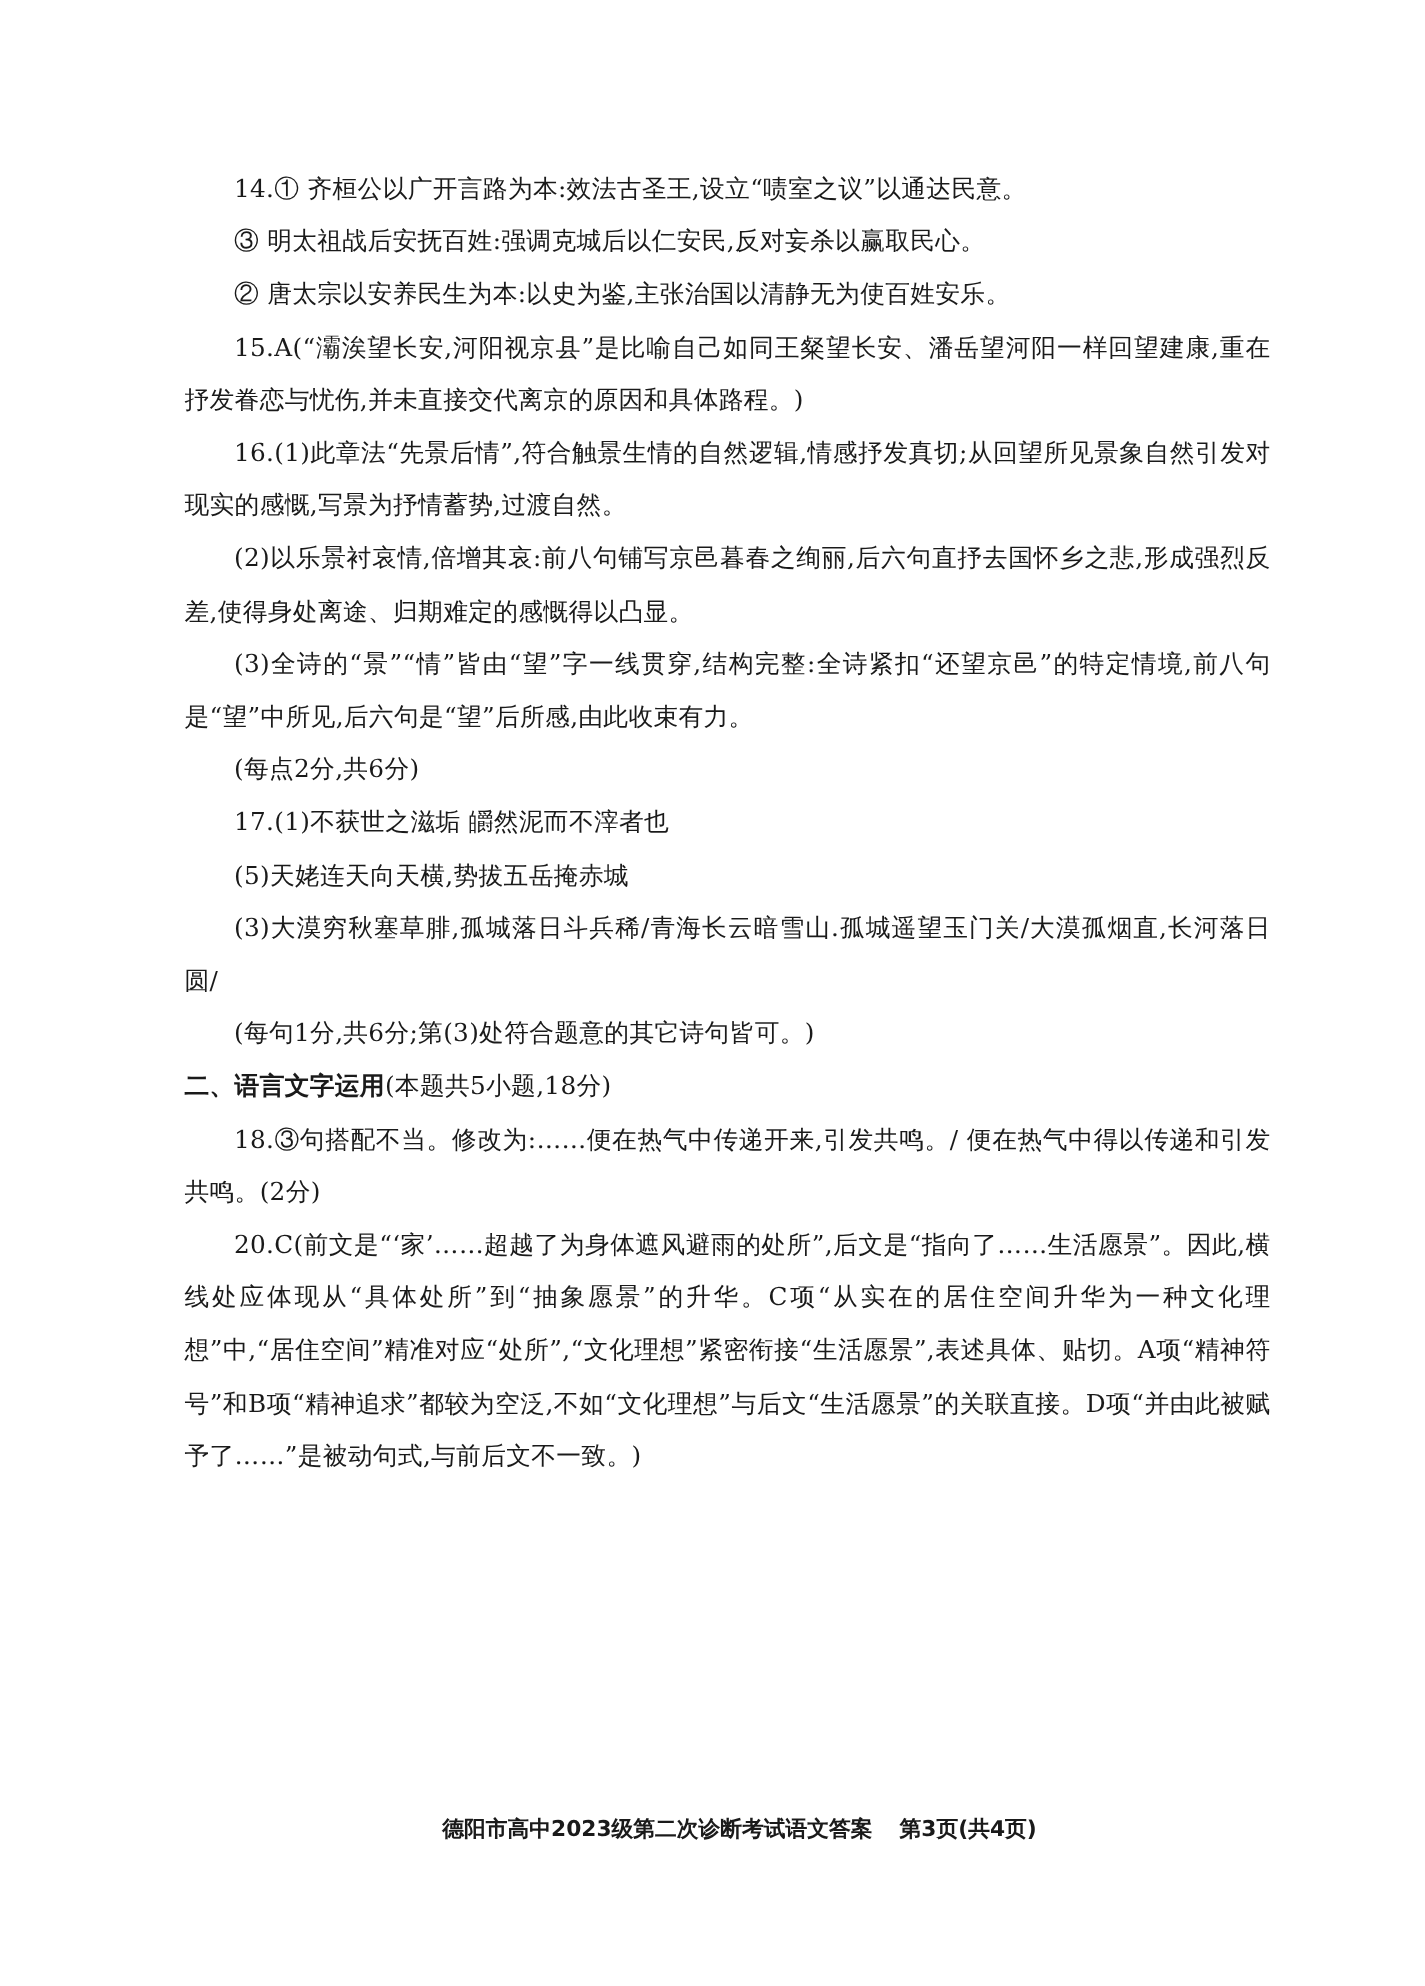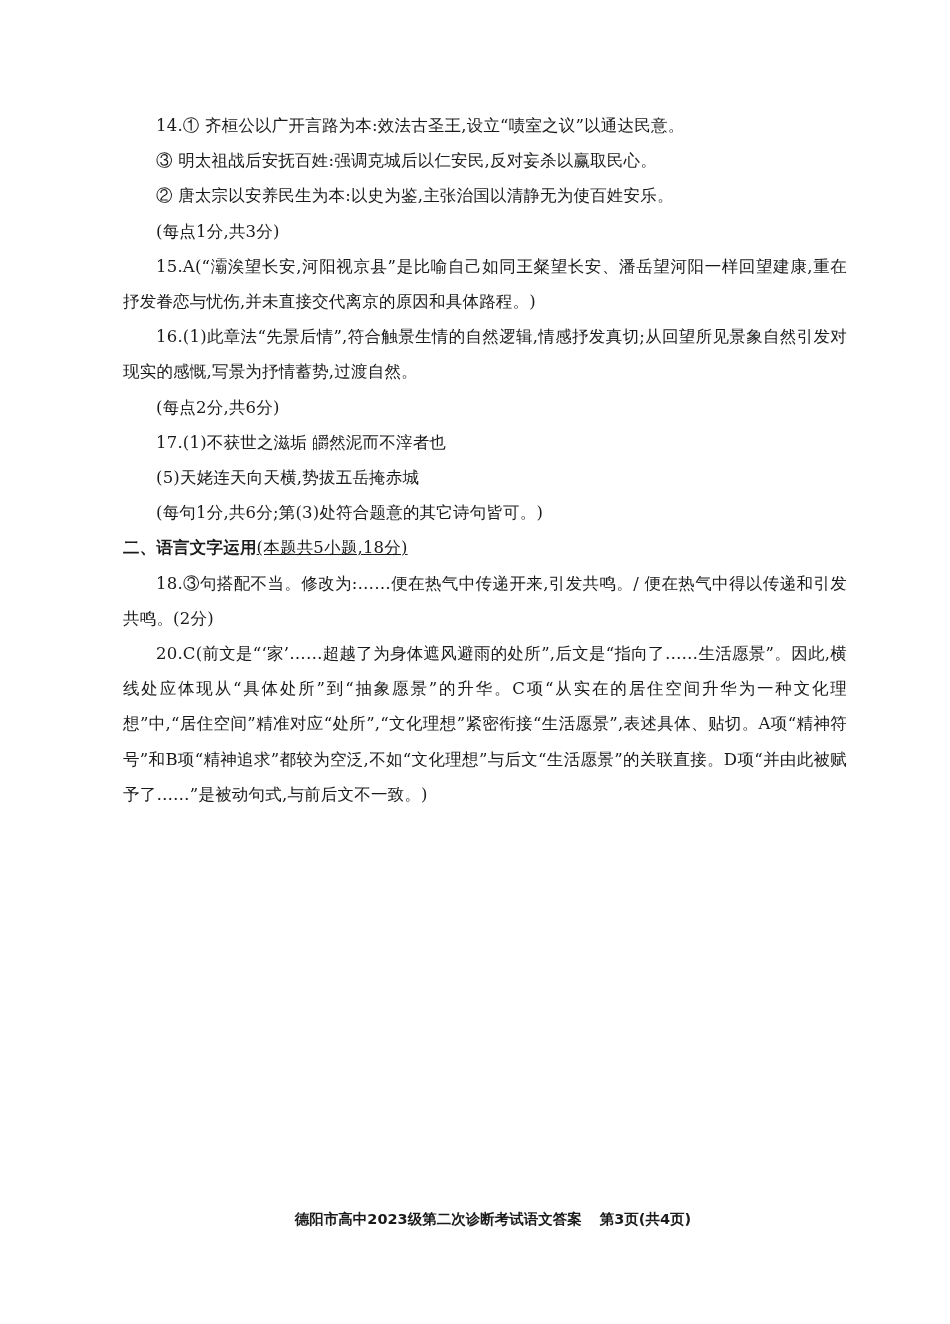--- a/index.html
+++ b/index.html
@@ -2,38 +2,40 @@
 <html><head>
   <meta charset="utf-8">
   <style>
     html, body { margin:0; padding:0; background:#ffffff; }
     body { width:950px; height:1324px; position:relative; overflow:hidden;
       font-family:"DejaVu Serif","Liberation Serif",serif; color:#1a1a1a; }
     .page { position:absolute; left:123px; top:108px; width:724px; }
     .p { font-size:16.5px; line-height:35.2px; margin:0; text-align:justify; text-align-last:left; letter-spacing:0.2px; }
     .indent { text-indent:33px; }
     .heading { font-family:"DejaVu Sans","Liberation Sans",sans-serif; font-weight:bold; }
-    .heading .sub { font-family:"DejaVu Serif","Liberation Serif",serif; font-weight:normal;text-decoration:underline; }
+    .heading .sub { font-family:"DejaVu Serif","Liberation Serif",serif; font-weight:normal; }
     .footer { position:absolute; left:18px; width:950px; top:1210px; text-align:center;
       font-size:14.5px; font-family:"DejaVu Sans","Liberation Sans",sans-serif; font-weight:bold; }
     .footer .gap { display:inline-block; width:18px; }
   </style>
 </head>
 <body>
 
 <div class="page">
   <p class="p indent">14.① 齐桓公以广开言路为本:效法古圣王,设立“啧室之议”以通达民意。</p>
   <p class="p indent">③ 明太祖战后安抚百姓:强调克城后以仁安民,反对妄杀以赢取民心。</p>
   <p class="p indent">② 唐太宗以安养民生为本:以史为鉴,主张治国以清静无为使百姓安乐。</p>
-  <p class="p indent">(每点1分,共3分)</p>
   <p class="p indent">15.A(“灞涘望长安,河阳视京县”是比喻自己如同王粲望长安、潘岳望河阳一样回望建康,重在抒发眷恋与忧伤,并未直接交代离京的原因和具体路程。)</p>
   <p class="p indent">16.(1)此章法“先景后情”,符合触景生情的自然逻辑,情感抒发真切;从回望所见景象自然引发对现实的感慨,写景为抒情蓄势,过渡自然。</p>
+  <p class="p indent">(2)以乐景衬哀情,倍增其哀:前八句铺写京邑暮春之绚丽,后六句直抒去国怀乡之悲,形成强烈反差,使得身处离途、归期难定的感慨得以凸显。</p>
+  <p class="p indent">(3)全诗的“景”“情”皆由“望”字一线贯穿,结构完整:全诗紧扣“还望京邑”的特定情境,前八句是“望”中所见,后六句是“望”后所感,由此收束有力。</p>
   <p class="p indent">(每点2分,共6分)</p>
   <p class="p indent">17.(1)不获世之滋垢 皭然泥而不滓者也</p>
   <p class="p indent">(5)天姥连天向天横,势拔五岳掩赤城</p>
+  <p class="p indent">(3)大漠穷秋塞草腓,孤城落日斗兵稀/青海长云暗雪山.孤城遥望玉门关/大漠孤烟直,长河落日圆/</p>
   <p class="p indent">(每句1分,共6分;第(3)处符合题意的其它诗句皆可。)</p>
   <p class="p heading"><span>二、语言文字运用</span><span class="sub">(本题共5小题,18分)</span></p>
   <p class="p indent">18.③句搭配不当。修改为:……便在热气中传递开来,引发共鸣。/ 便在热气中得以传递和引发共鸣。(2分)</p>
   <p class="p indent">20.C(前文是“‘家’……超越了为身体遮风避雨的处所”,后文是“指向了……生活愿景”。因此,横线处应体现从“具体处所”到“抽象愿景”的升华。C项“从实在的居住空间升华为一种文化理想”中,“居住空间”精准对应“处所”,“文化理想”紧密衔接“生活愿景”,表述具体、贴切。A项“精神符号”和B项“精神追求”都较为空泛,不如“文化理想”与后文“生活愿景”的关联直接。D项“并由此被赋予了……”是被动句式,与前后文不一致。)</p>
 </div>
 
 <div class="footer">
   <span>德阳市高中2023级第二次诊断考试语文答案</span><span class="gap"></span><span>第3页(共4页)</span>
 </div>
 

